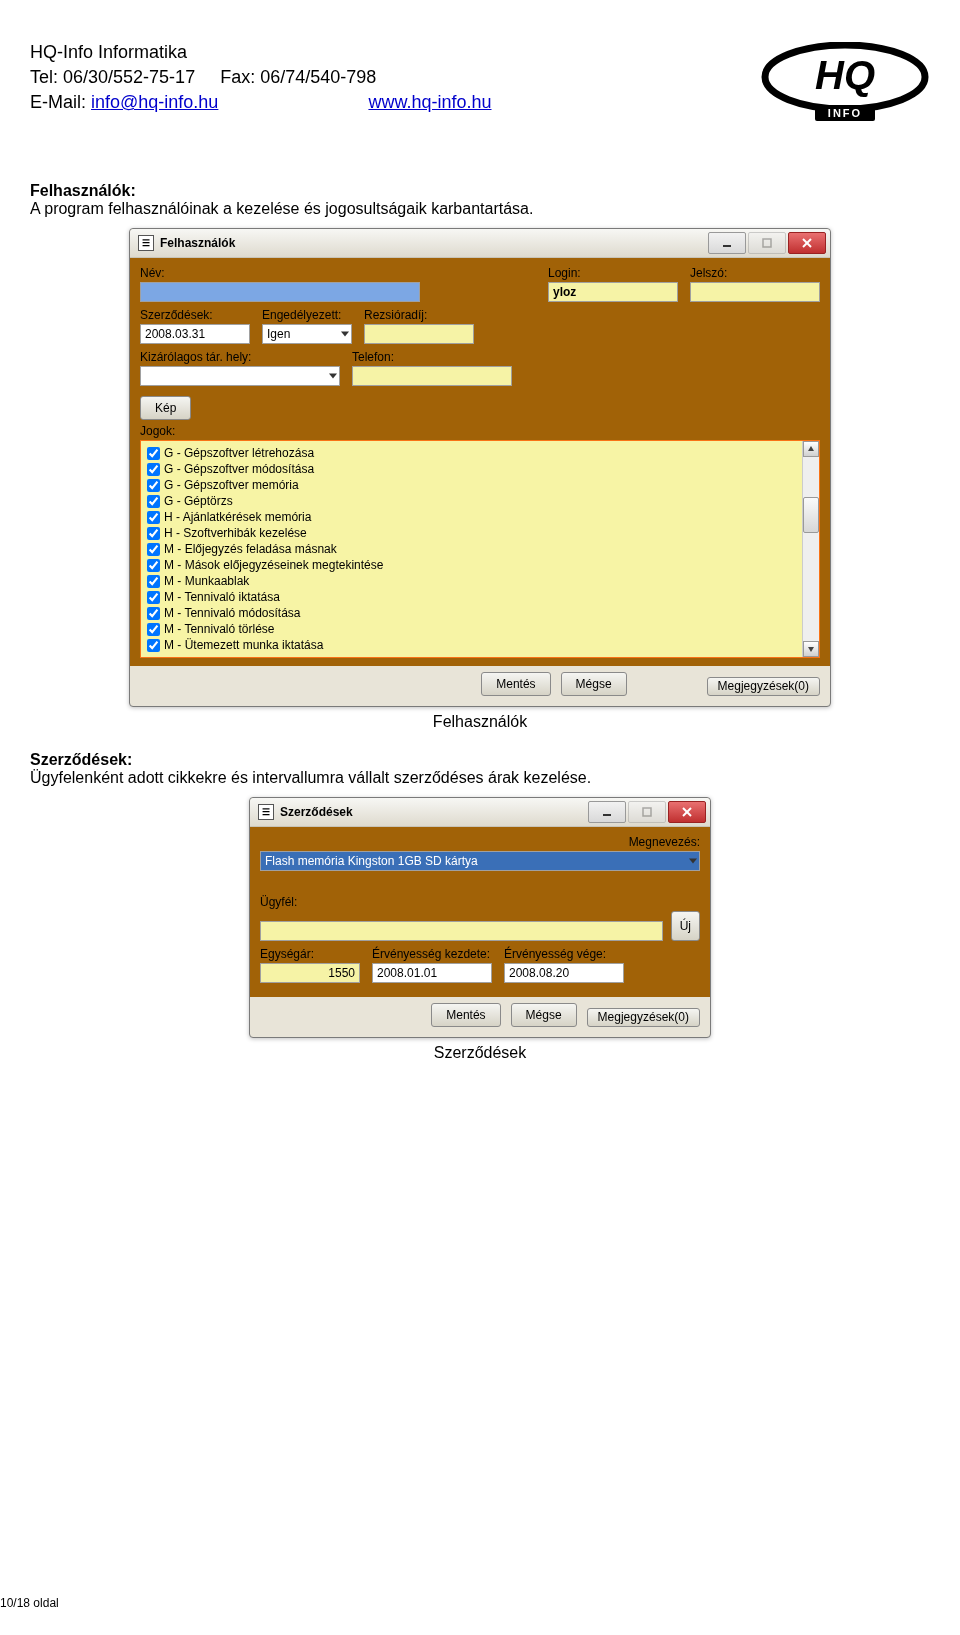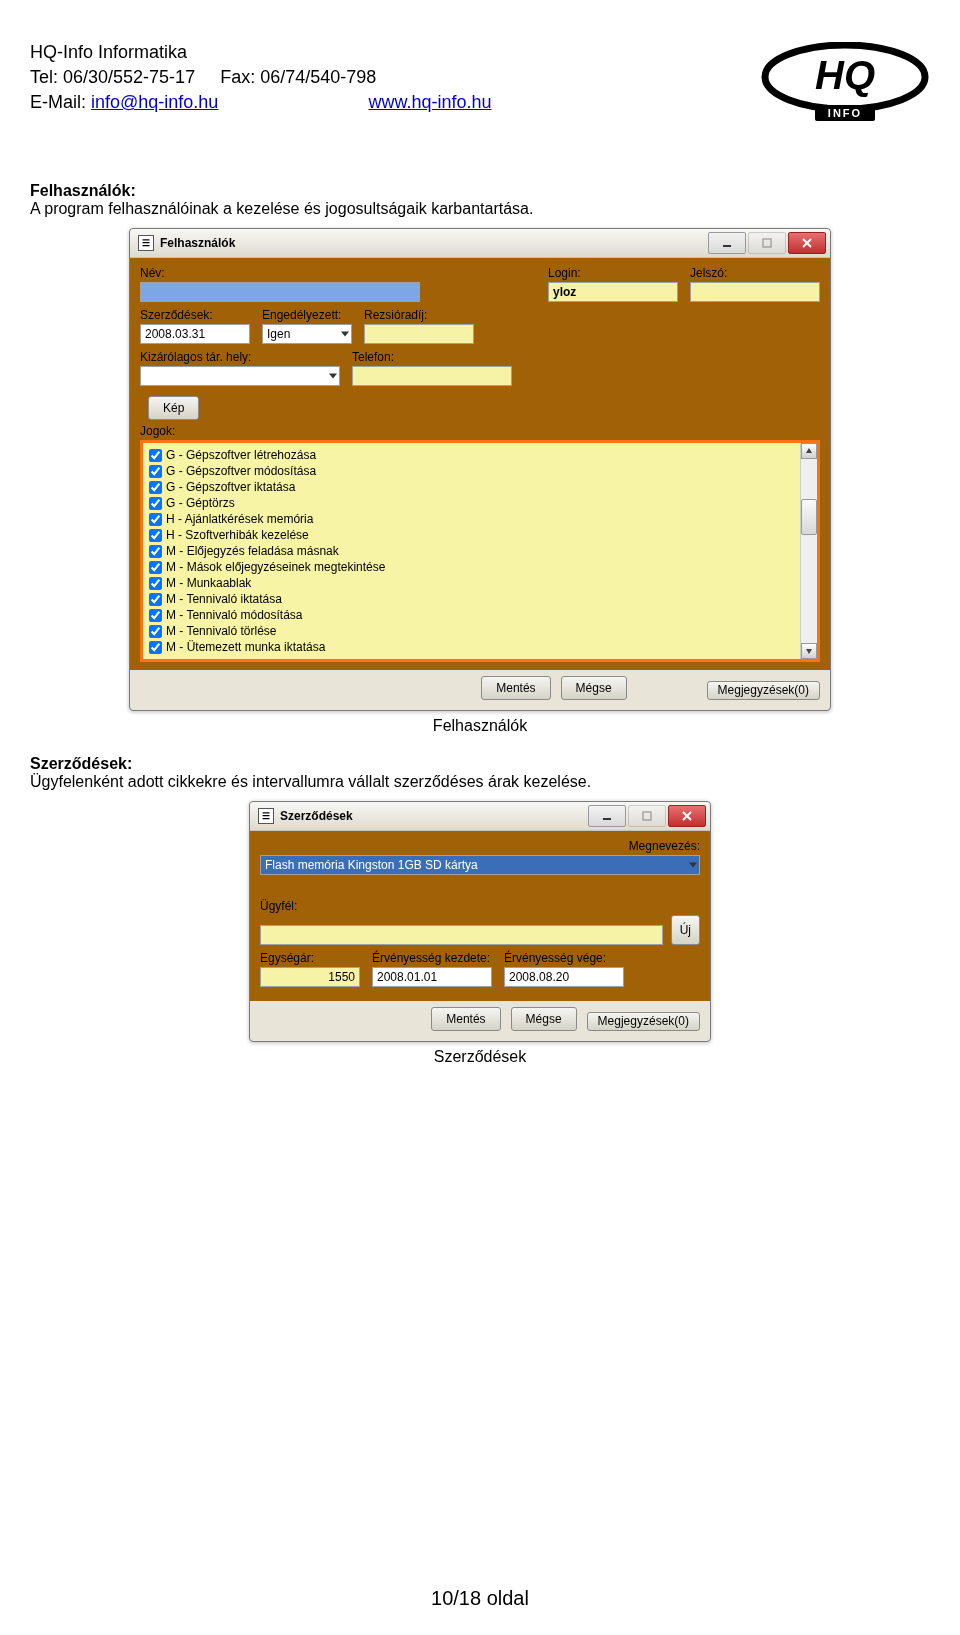--- a/index.html
+++ b/index.html
@@ -23,21 +23,21 @@
     float: right;
     width: 170px;
     height: 80px;
     margin-top: 2px;
     text-align: center;
   }
   .logo svg { width: 100%; height: 100%; }
   .section-head { font-weight: bold; }
   .section-body { margin-bottom: 10px; }
   .caption { text-align: center; margin-top: 6px; margin-bottom: 20px; }
-  .footer { position: absolute; bottom: 25px; left: 0; right: 0; text-align: center; font-size: 20px; }
+  .footer { position: absolute; bottom: 25px; left: 0; right: 0; text-align: left; font-size: 12px; }
 
   
   .win {
     margin: 6px auto 0 auto;
     background: #e8e4d8;
     border: 1px solid #7a7a7a;
     border-radius: 4px;
     box-shadow: 0 1px 4px rgba(0,0,0,0.25);
     font-family: Tahoma, Arial, sans-serif;
     font-size: 12px;
@@ -89,21 +89,21 @@
   }
   .btn {
     height:24px; padding:0 14px;
     background:linear-gradient(#f5f5f2,#d6d3c6);
     border:1px solid #8a8a8a; border-radius:3px;
     font-size:12px; font-family:inherit; cursor:pointer;
     display:inline-flex; align-items:center; justify-content:center;
   }
   .btn-small { height:30px; padding:0 8px; min-width:28px; }
   .jogok-box {
-    border:3px solid #f97316;
+    border:1px solid #f97316;
     background:#f7f4a5;
     padding:4px 6px 2px 6px;
     height: 210px;
     overflow:hidden;
     position:relative;
   }
   .jogok-item { display:flex; align-items:center; gap:4px; line-height:16px; font-size:12px; white-space:nowrap; }
   .jogok-item input { margin:0; width:13px; height:13px; }
   .scroll-rail {
     position:absolute; right:0; top:0; bottom:0; width:16px;
@@ -208,38 +208,38 @@
         <div class="field">
           <span class="lbl">Kizárólagos tár. hely:</span>
           <div class="combo" style="width:200px;"><input class="inp white" style="width: 200px; padding-right: 16px;"></div>
         </div>
         <div class="field">
           <span class="lbl">Telefon:</span>
           <input class="inp" style="width: 160px;">
         </div>
       </div>
 
-      <div style="margin:10px 0 4px 8px;">
+      <div style="margin:10px 0 4px 0;">
         <button class="btn">Kép</button>
       </div>
       <div class="lbl" style="margin-top:2px;">Jogok:</div>
 
       <div class="jogok-box">
         <div id="jogok-list">
             <div class="jogok-item">
               <input type="checkbox" checked="" style="">
               <span>G - Gépszoftver létrehozása</span>
             </div>
             <div class="jogok-item">
               <input type="checkbox" checked="" style="">
               <span>G - Gépszoftver módosítása</span>
             </div>
             <div class="jogok-item">
               <input type="checkbox" checked="" style="">
-              <span>G - Gépszoftver iktatása</span>
+              <span>G - Gépszoftver memória</span>
             </div>
             <div class="jogok-item">
               <input type="checkbox" checked="" style="">
               <span>G - Géptörzs</span>
             </div>
             <div class="jogok-item">
               <input type="checkbox" checked="" style="">
               <span>H - Ajánlatkérések memória</span>
             </div>
             <div class="jogok-item">

